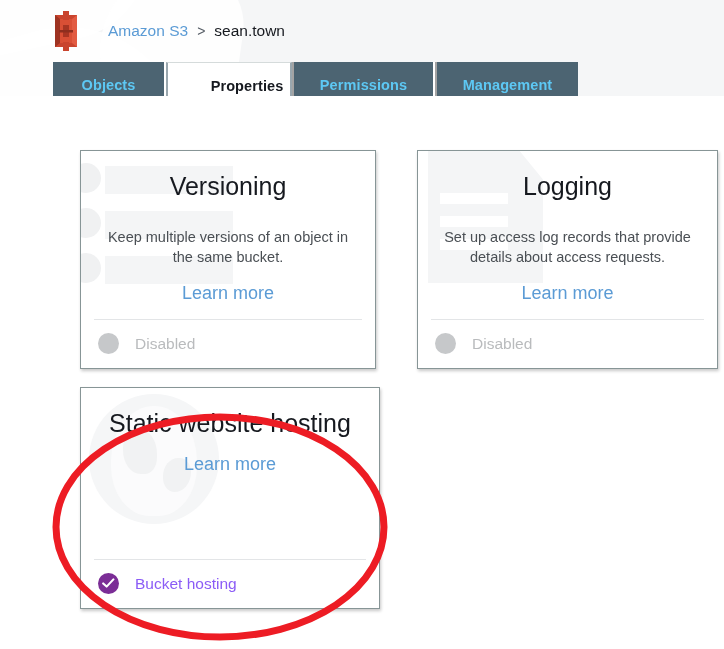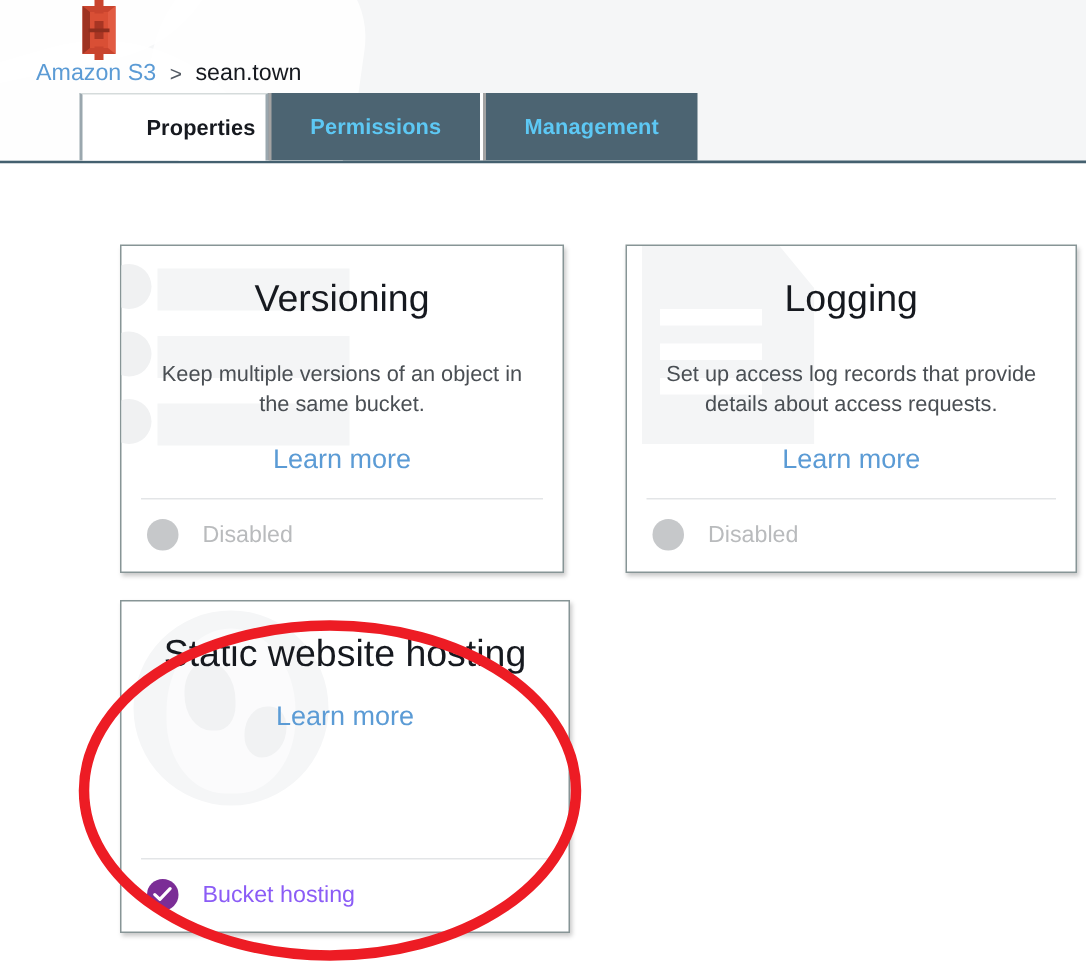--- a/index.html
+++ b/index.html
@@ -51,22 +51,21 @@
     width: 140px; height: 160px;
     border-radius: 60% 40% 40% 60%;
     transform: rotate(8deg);
   }
 
   #breadcrumb-row {
     position: absolute;
     left: 0; top: 0;
     height: 62px;
     display: flex;
-    align-items: flex-start;
-    flex-direction: column;
+    align-items: center;
   }
   #s3-logo {
     margin-left: 48px;
     width: 36px;
     height: 40px;
     position: relative;
   }
   #s3-logo svg { display:block; }
 
   #breadcrumb {
@@ -126,21 +125,21 @@
     padding-left: 36px;
   }
   .tab-objects     { width: 113px; border-left: none; }
   .tab-properties  { width: 126px; }
   .tab-permissions { width: 143px; }
   .tab-management  { width: 143px; border-right: none; }
 
   
   #main {
     position: absolute;
-    left: 0; top: 109px;
+    left: 0; top: 96px;
     width: 724px;
     height: 540px;
     background: #ffffff;
   }
 
   .card {
     position: absolute;
     box-sizing: border-box;
     background: #ffffff;
     border: 1px solid #879596;
@@ -292,20 +291,21 @@
       </svg>
     </div>
     <div id="breadcrumb">
       <a class="crumb-link">Amazon S3</a>
       <span class="crumb-sep">&gt;</span>
       <span class="crumb-current">sean.town</span>
     </div>
   </div>
 
   <div id="tabbar">
+    <div class="tab tab-objects">Objects</div>
     <div class="tab tab-properties active">Properties</div>
     <div class="tab tab-permissions">Permissions</div>
     <div class="tab tab-management">Management</div>
   </div>
 </div>
 
 <div id="main">
 
   <div class="card" id="card-versioning">
     <div class="wm wm-vl1"></div>

